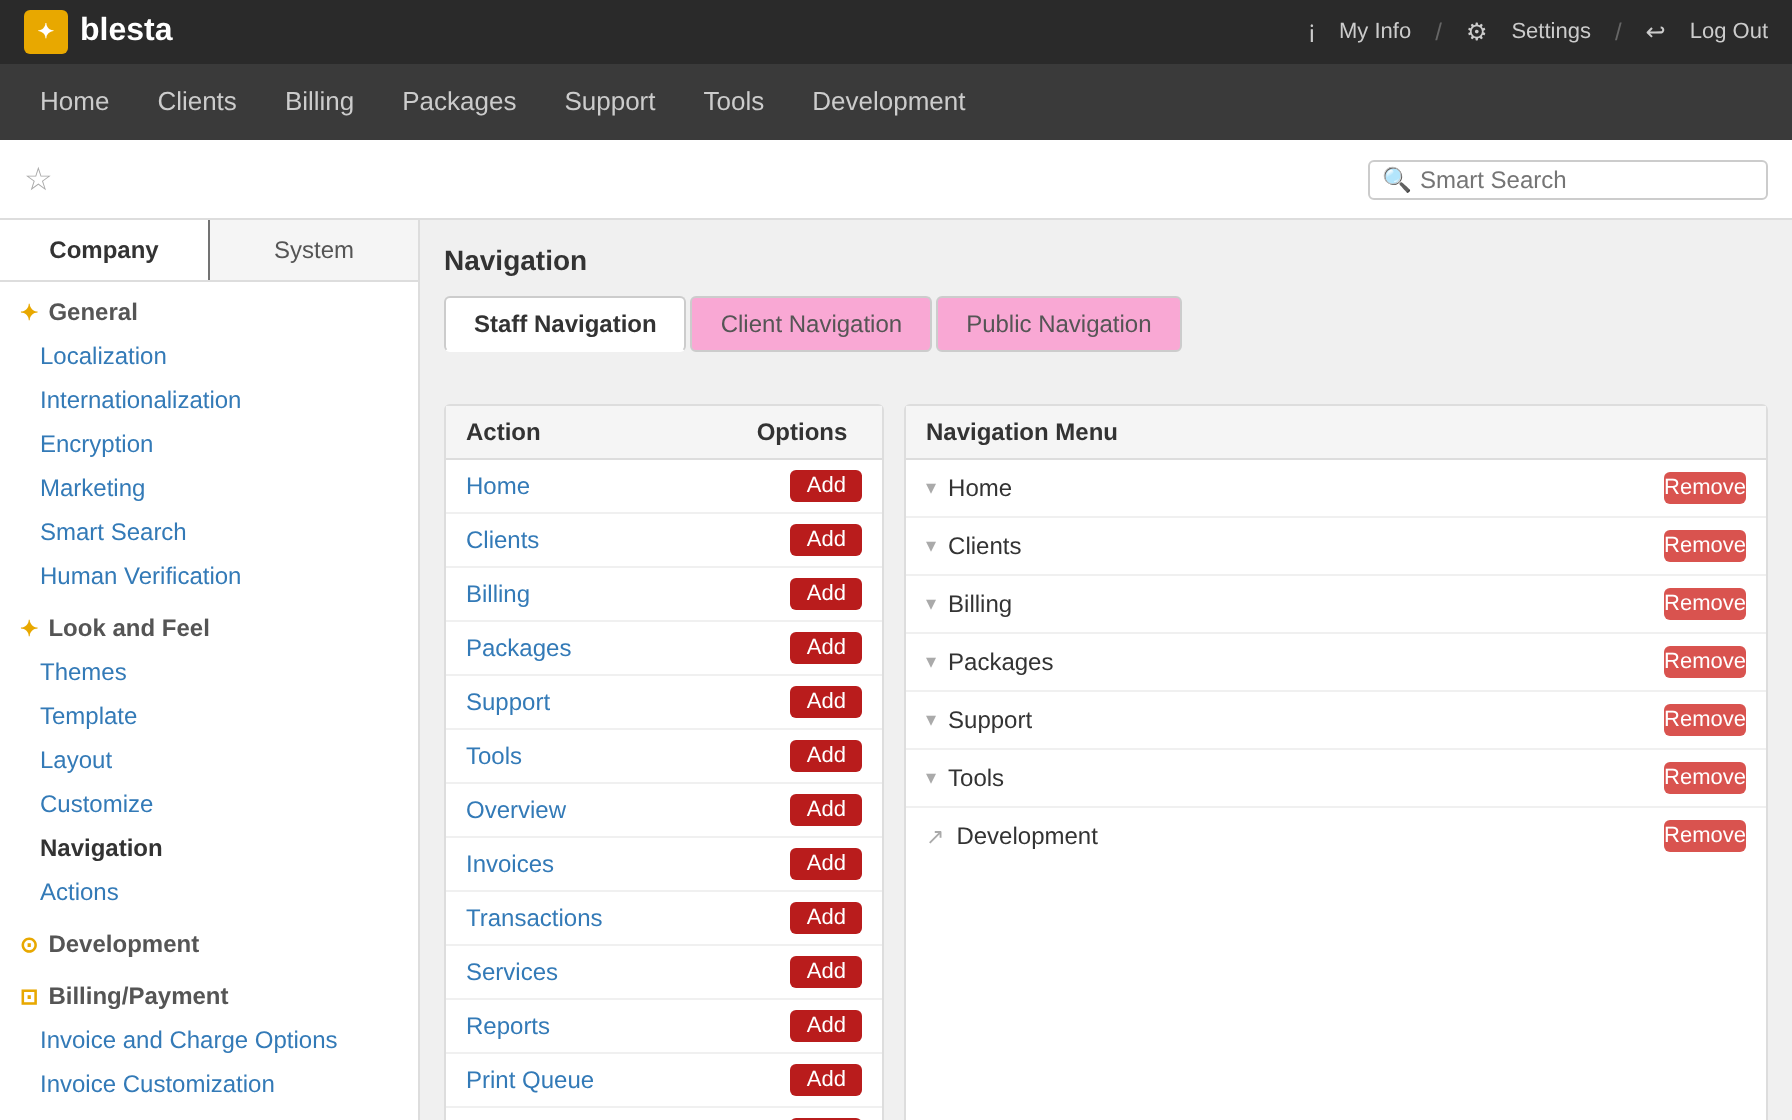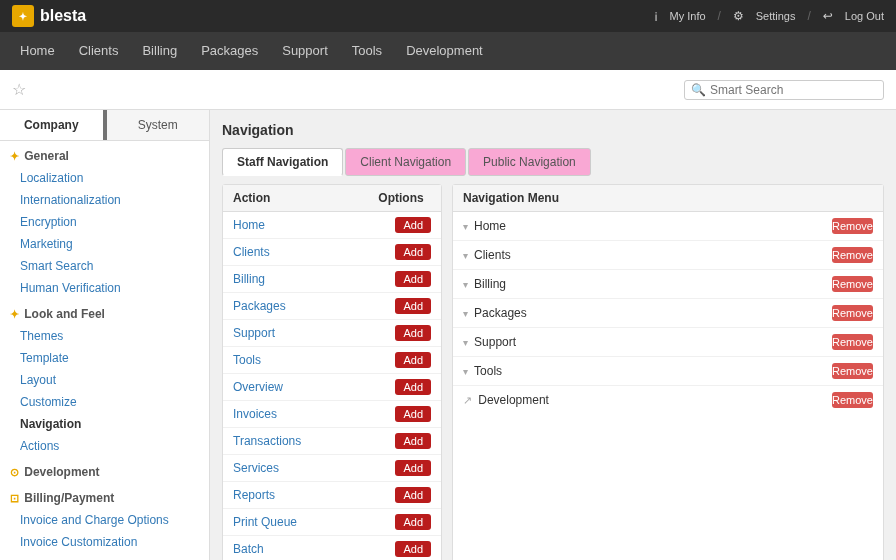--- a/index.html
+++ b/index.html
@@ -96,21 +96,21 @@
       display: flex;
       border-bottom: 1px solid #ddd;
     }
     .sidebar-tab {
       flex: 1;
       text-align: center;
       padding: 8px 0;
       font-size: 12px;
       cursor: pointer;
       color: #555;
-      border-right: 4px solid #737373;
+      border-right: 1px solid #737373;
       background: #f5f5f5;
     }
     .sidebar-tab:last-child { border-right: none; }
     .sidebar-tab.active { background: #fff; color: #333; font-weight: bold; }
 
     .sidebar-section-header {
       display: flex;
       align-items: center;
       padding: 8px 10px 4px;
       font-size: 12px;
@@ -141,21 +141,21 @@
       font-size: 14px;
       font-weight: bold;
       color: #333;
       margin-bottom: 10px;
     }
 
     
     .nav-tabs {
       display: flex;
       gap: 2px;
-      margin-bottom: 8px;
+      margin-bottom: 26px;
     }
     .nav-tab {
       padding: 6px 14px;
       font-size: 12px;
       cursor: pointer;
       border: 1px solid #ccc;
       border-radius: 3px;
       background: #f9a8d4;
       color: #555;
     }

